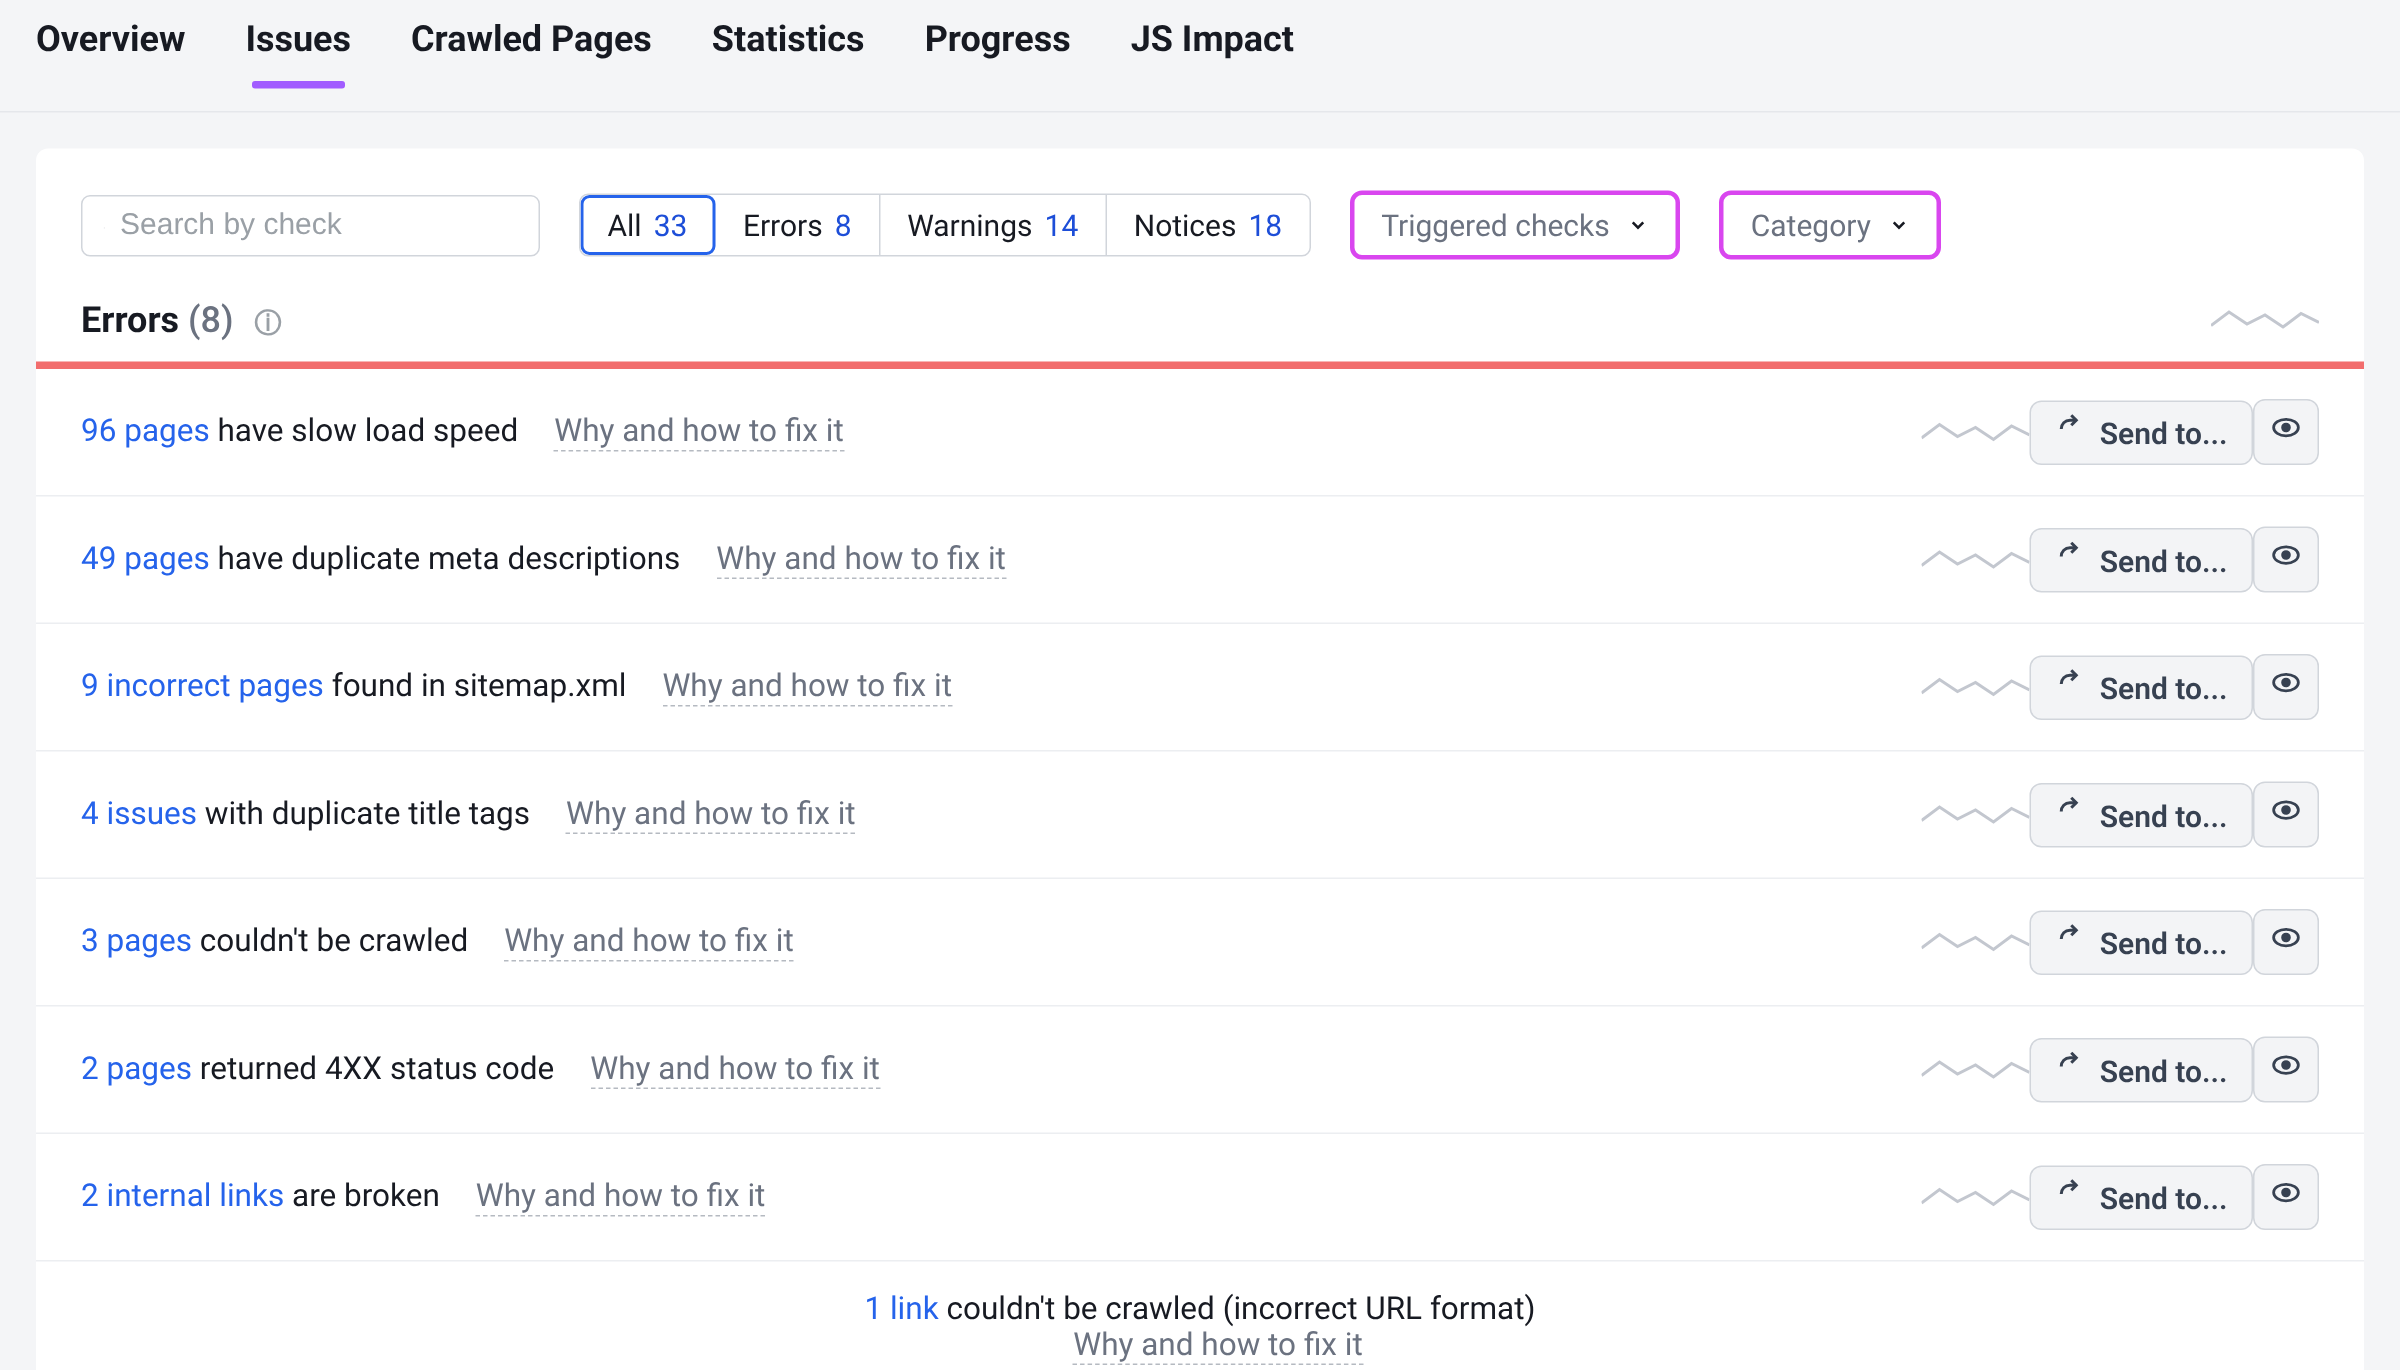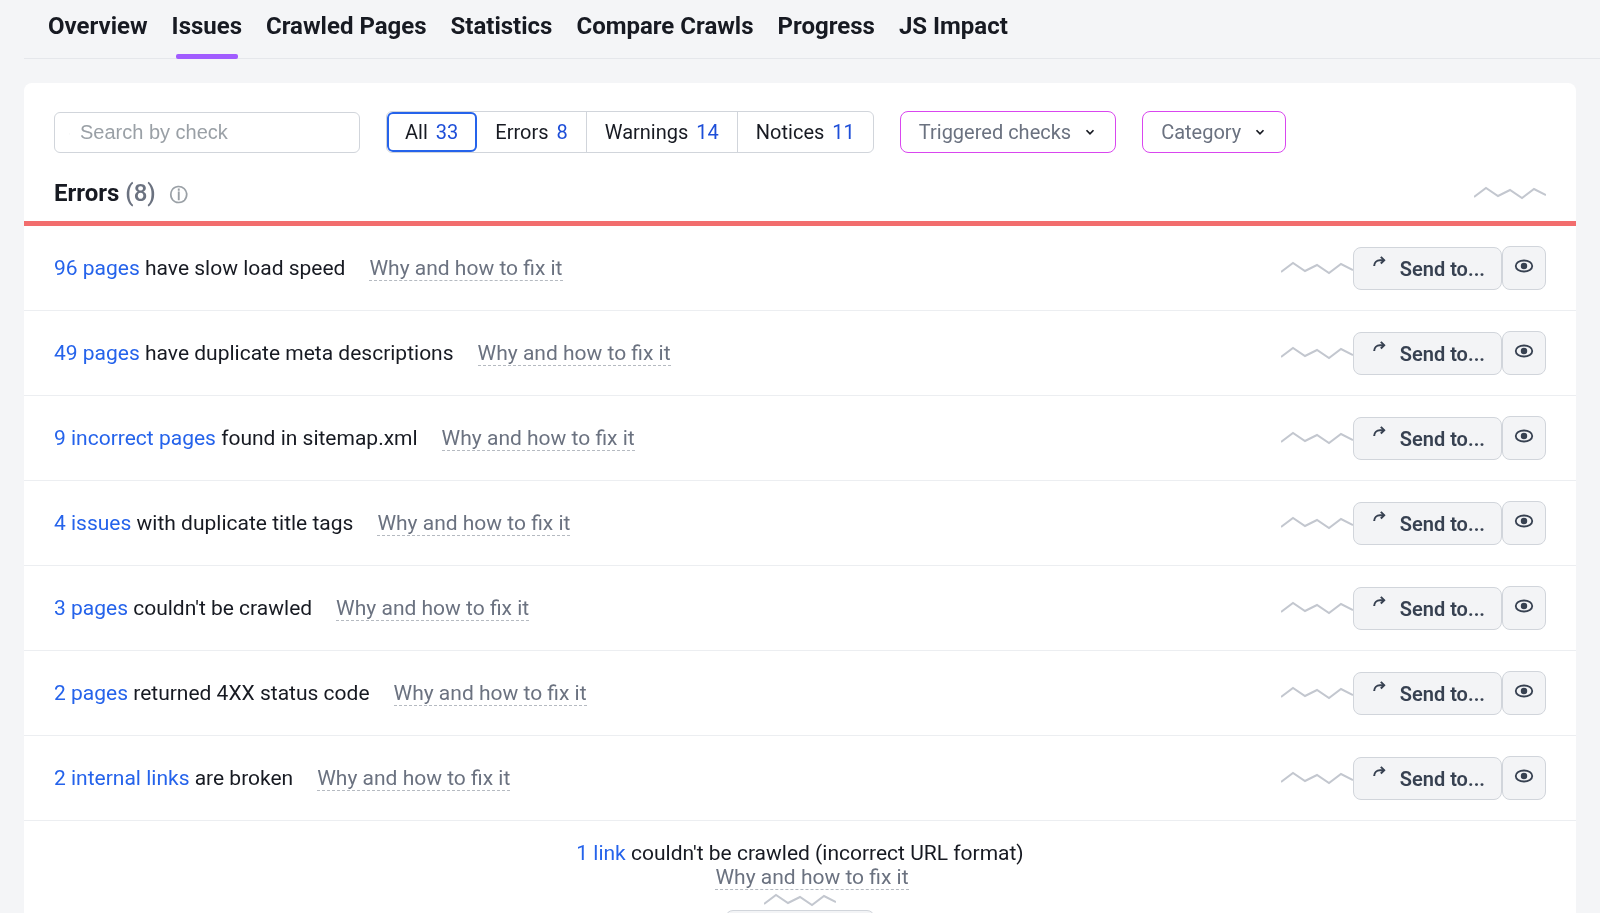--- a/index.html
+++ b/index.html
@@ -4,24 +4,23 @@
   <style>
     * { box-sizing: border-box; margin: 0; padding: 0; }
     body {
       font-family: -apple-system, BlinkMacSystemFont, "Segoe UI", Roboto, Helvetica, Arial, sans-serif;
       background: #f4f5f7;
       color: #171a22;
       width: 1600px;
     }
     .nav-tabs {
       display: flex;
-      gap: 24px;
-      padding: 12px 24px 0 24px;
+      gap: 40px;
+      padding: 12px 24px 16px 24px;
       border-bottom: 1px solid #e5e7eb;
-      margin-left: 24px;
     }
     .nav-tab {
       font-size: 24px;
       font-weight: 700;
       color: #171a22;
       padding-bottom: 18px;
       cursor: pointer;
       position: relative;
     }
     .nav-tab.active::after {
@@ -86,21 +85,21 @@
       outline: 2px solid #2563eb;
       outline-offset: -2px;
       border-radius: 6px;
       z-index: 1;
       position: relative;
     }
     .dropdown {
       display: flex;
       align-items: center;
       gap: 12px;
-      border: 1px solid #d946ef;
+      border: 3px solid #d946ef;
       border-radius: 8px;
       padding: 8px 18px;
       font-size: 20px;
       color: #6b7280;
       cursor: pointer;
     }
     .chev-down { width: 14px; height: 14px; }
     .section-head {
       display: flex;
       align-items: center;
@@ -157,21 +156,20 @@
     }
   </style>
 </head>
 <body>
 
 <div class="nav-tabs" id="nav-tabs">
     <div class="nav-tab">Overview</div>
     <div class="nav-tab active">Issues</div>
     <div class="nav-tab">Crawled Pages</div>
     <div class="nav-tab">Statistics</div>
-    <div class="nav-tab">Compare Crawls</div>
     <div class="nav-tab">Progress</div>
     <div class="nav-tab">JS Impact</div>
   </div>
 
 <div class="panel">
   <div class="filters">
     <div class="search-wrap">
       <svg width="20" height="20" viewBox="0 0 24 24" fill="none" stroke="#9aa0a6" stroke-width="2">
           <circle cx="11" cy="11" r="7"></circle>
           <line x1="21" y1="21" x2="16.65" y2="16.65"></line>
@@ -186,21 +184,21 @@
         <div class="seg">
           <span class="label">Errors</span>
           <span class="count">8</span>
         </div>
         <div class="seg">
           <span class="label">Warnings</span>
           <span class="count">14</span>
         </div>
         <div class="seg">
           <span class="label">Notices</span>
-          <span class="count">11</span>
+          <span class="count">18</span>
         </div>
       </div>
     <div class="dropdown">
       <span>Triggered checks</span>
       <svg class="chev-down" viewBox="0 0 24 24" fill="none" stroke="#171a22" stroke-width="3">
           <polyline points="6 9 12 15 18 9"></polyline>
         </svg>
     </div>
     <div class="dropdown">
       <span>Category</span>

